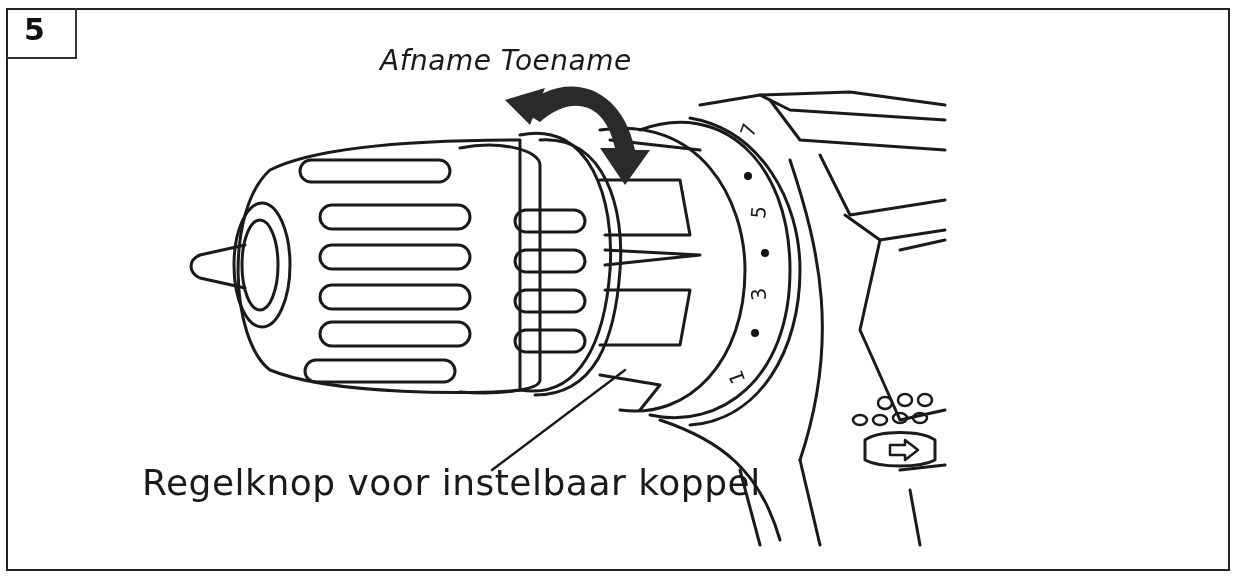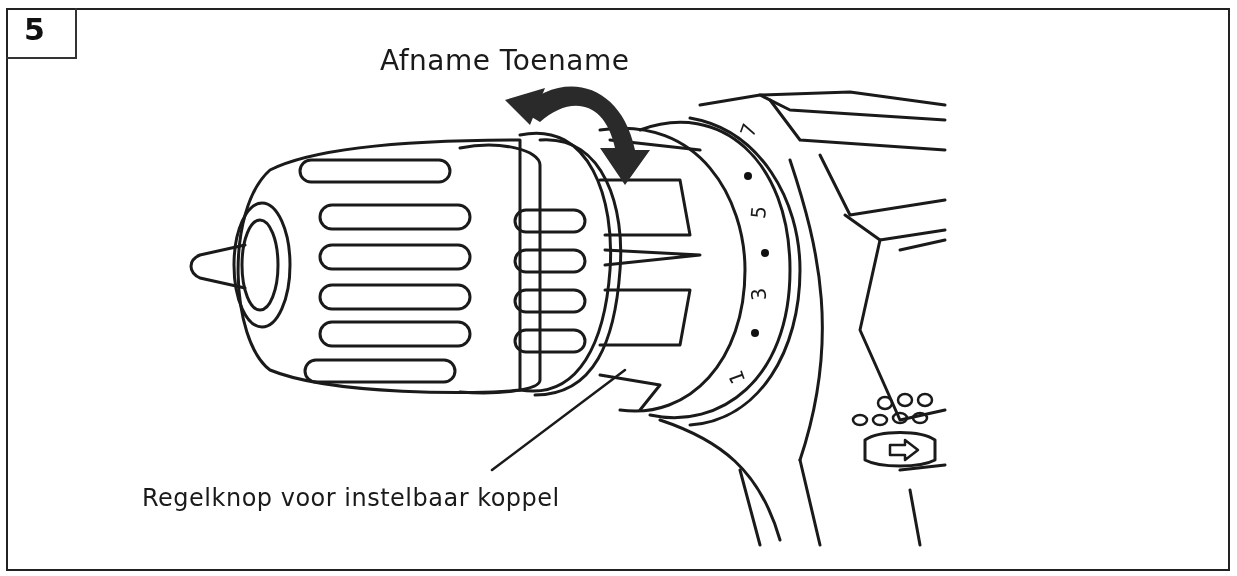--- a/index.html
+++ b/index.html
@@ -1,22 +1,22 @@
 <!DOCTYPE html>
 <html><head>
 <meta charset="utf-8">
 <style>
   html, body { margin: 0; padding: 0; background: #ffffff; }
   body { width: 1237px; height: 576px; position: relative; overflow: hidden; font-family: "DejaVu Sans", sans-serif; }
   .frame { position: absolute; left: 6px; top: 8px; width: 1224px; height: 563px; border: 2px solid #222; box-sizing: border-box; }
   .step-box { position: absolute; left: 6px; top: 8px; width: 71px; height: 51px; border-right: 2px solid #333; border-bottom: 2px solid #333; box-sizing: border-box; }
   .step-num { position: absolute; left: 18px; top: 4px; font-weight: bold; font-size: 30px; color: #111; }
   .label { position: absolute; color: #1a1a1a; white-space: nowrap; letter-spacing: 0.5px; }
-  .label-top { left: 380px; top: 44px; font-size: 28px; }
-  .label-bottom { left: 142px; top: 484px; font-size: 24px; }
+  .label-top { left: 380px; top: 44px; font-size: 28px; font-style: italic; }
+  .label-bottom { left: 142px; top: 462px; font-size: 36px; }
   svg.drill { position: absolute; left: 0; top: 0; }
 </style>
 </head>
 <body>
 
 <div class="frame"></div>
 <div class="step-box">
   <span class="step-num">5</span>
 </div>
 

